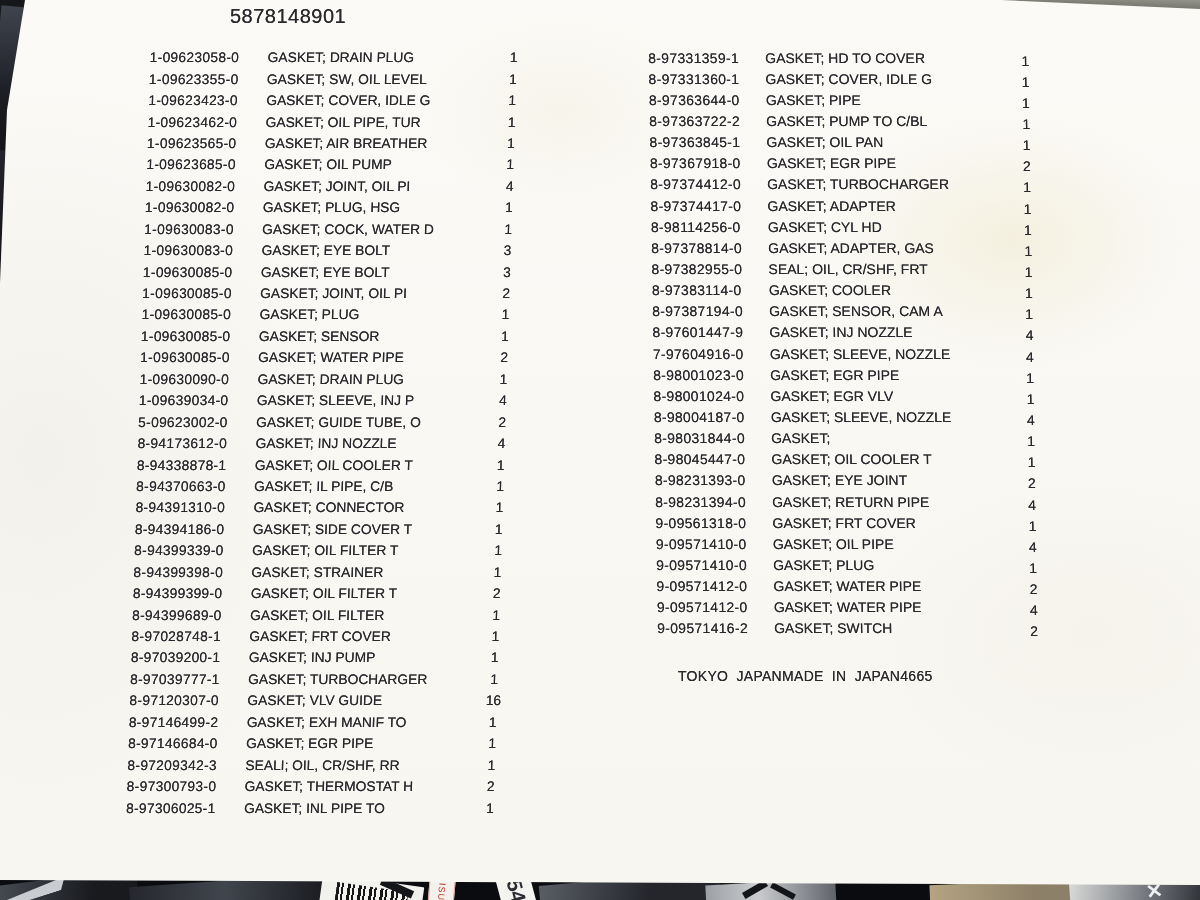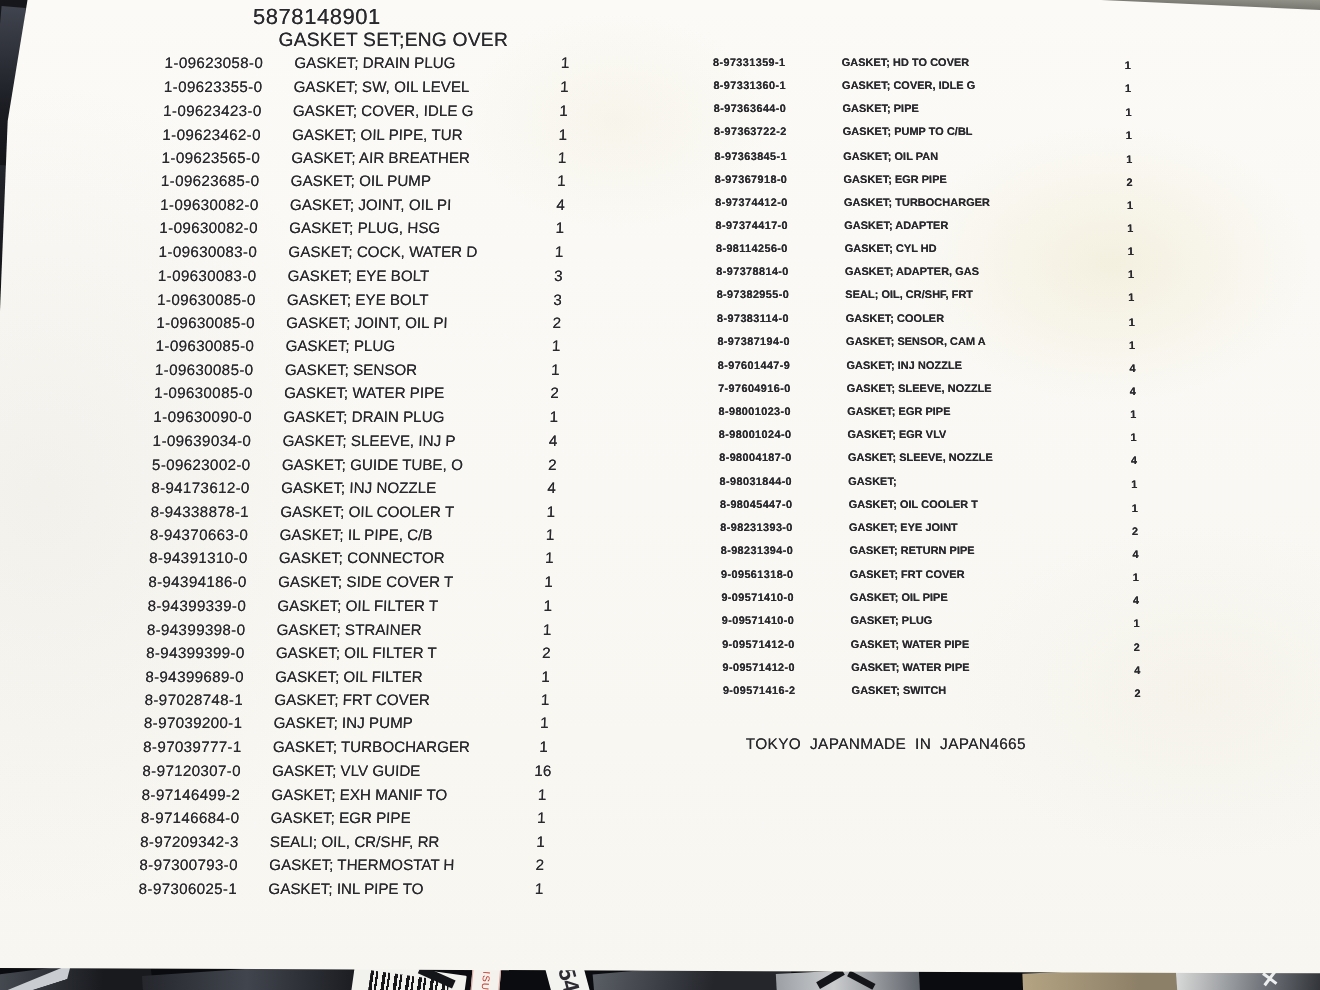--- a/index.html
+++ b/index.html
@@ -82,21 +82,21 @@
   .doc-code{position:absolute;left:230px;top:5px;width:255px;text-align:left;font-size:20px;letter-spacing:.5px;}
   .doc-title{position:absolute;left:230px;top:26px;width:255px;text-align:center;font-size:17.5px;letter-spacing:.2px;}
 
   .col{position:absolute;top:47px;}
   .col .row{display:grid;align-items:center;}
   .col .pn{letter-spacing:.3px;}
   .col .qty{text-align:center;}
   .col-left{left:150px;transform:skewX(-1.8deg);transform-origin:top left;}
   .col-left .row{grid-template-columns:118px 222px 48px;height:21.45px;font-size:13.8px;}
   .col-right{left:648px;transform:skewX(0.9deg);transform-origin:top left;}
-  .col-right .row{grid-template-columns:117px 238px 44px;height:21.15px;font-size:10px;font-weight:bold;}
+  .col-right .row{grid-template-columns:117px 238px 44px;height:21.15px;font-size:14px;}
   .col-right .qty{transform:translateY(3px);}
 
   .maker{position:absolute;left:657px;top:640px;width:330px;text-align:center;font-size:21px;word-spacing:15px;letter-spacing:.5px;}
   .maker-line2{position:absolute;left:678px;top:668px;width:340px;display:flex;justify-content:flex-start;font-size:14px;}
   .maker-line2 span{word-spacing:4px;letter-spacing:.3px;}
 </style>
 </head>
 <body>
 
 <div class="scene">
@@ -120,21 +120,20 @@
     <div class="red-label">ISUZU</div>
     <div class="tag54">54</div>
     <div class="slash sl1"></div>
     <div class="slash sl2"></div>
     <div class="slash sl3"></div>
     <div class="xmark">✕</div>
   </div>
 
   <div class="paper">
     <div class="doc-code print">5878148901</div>
-    <div class="doc-title print">GASKET SET;ENG OVER</div>
 
     <div class="col col-left print">
   <div class="row">
     <span class="pn">1-09623058-0</span>
     <span class="desc">GASKET; DRAIN PLUG</span>
     <span class="qty">1</span>
   </div>
 
   <div class="row">
     <span class="pn">1-09623355-0</span>

